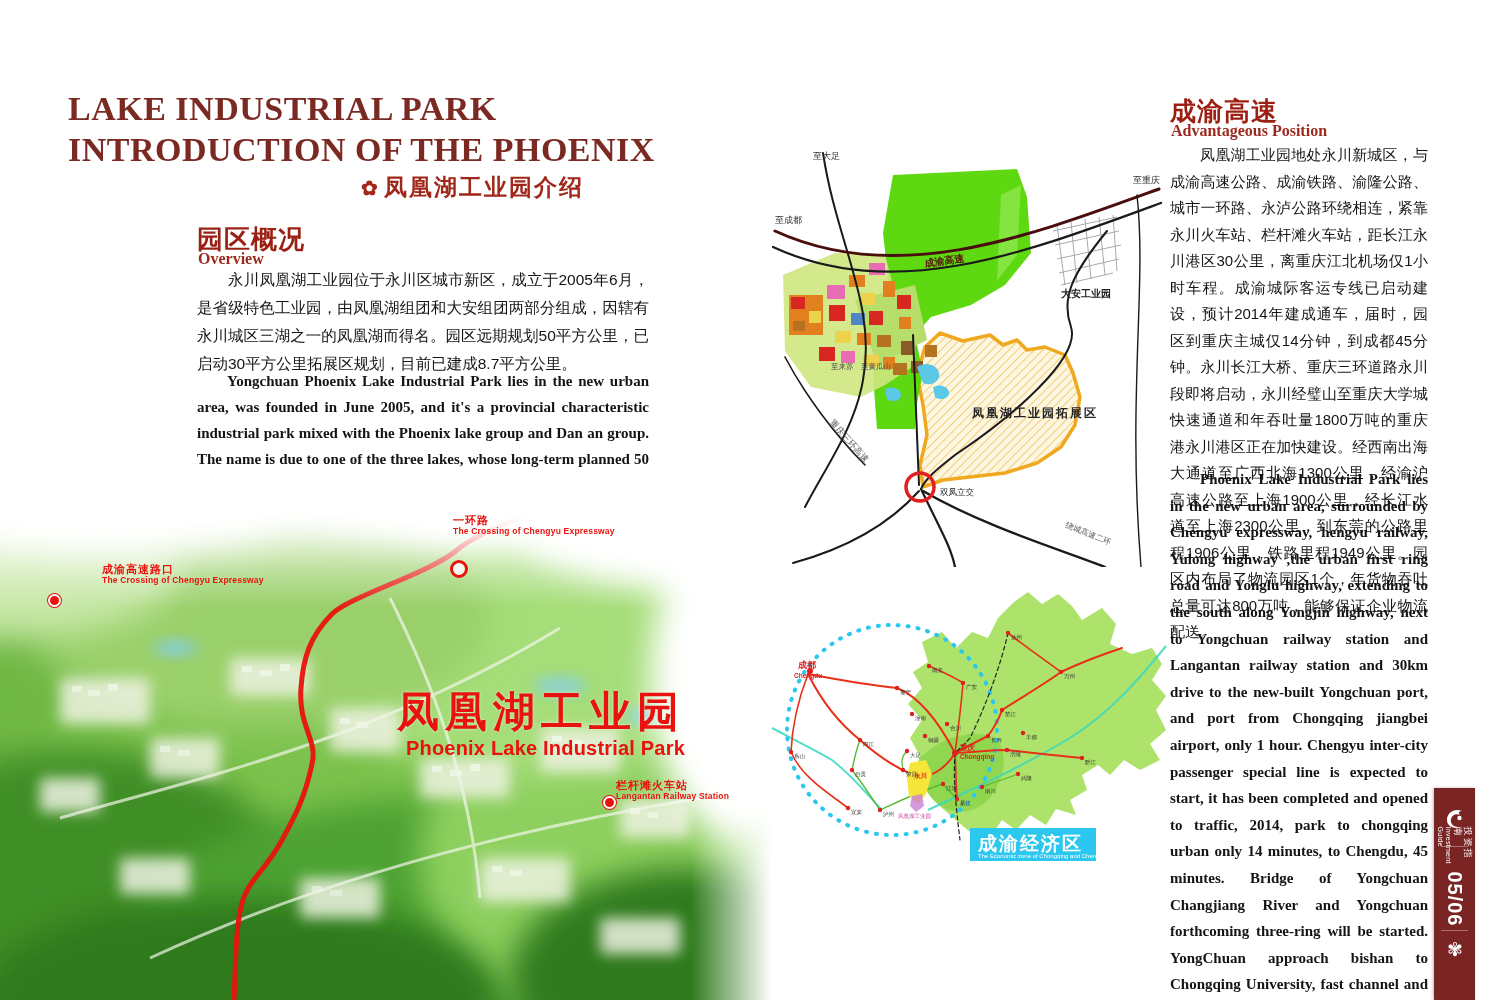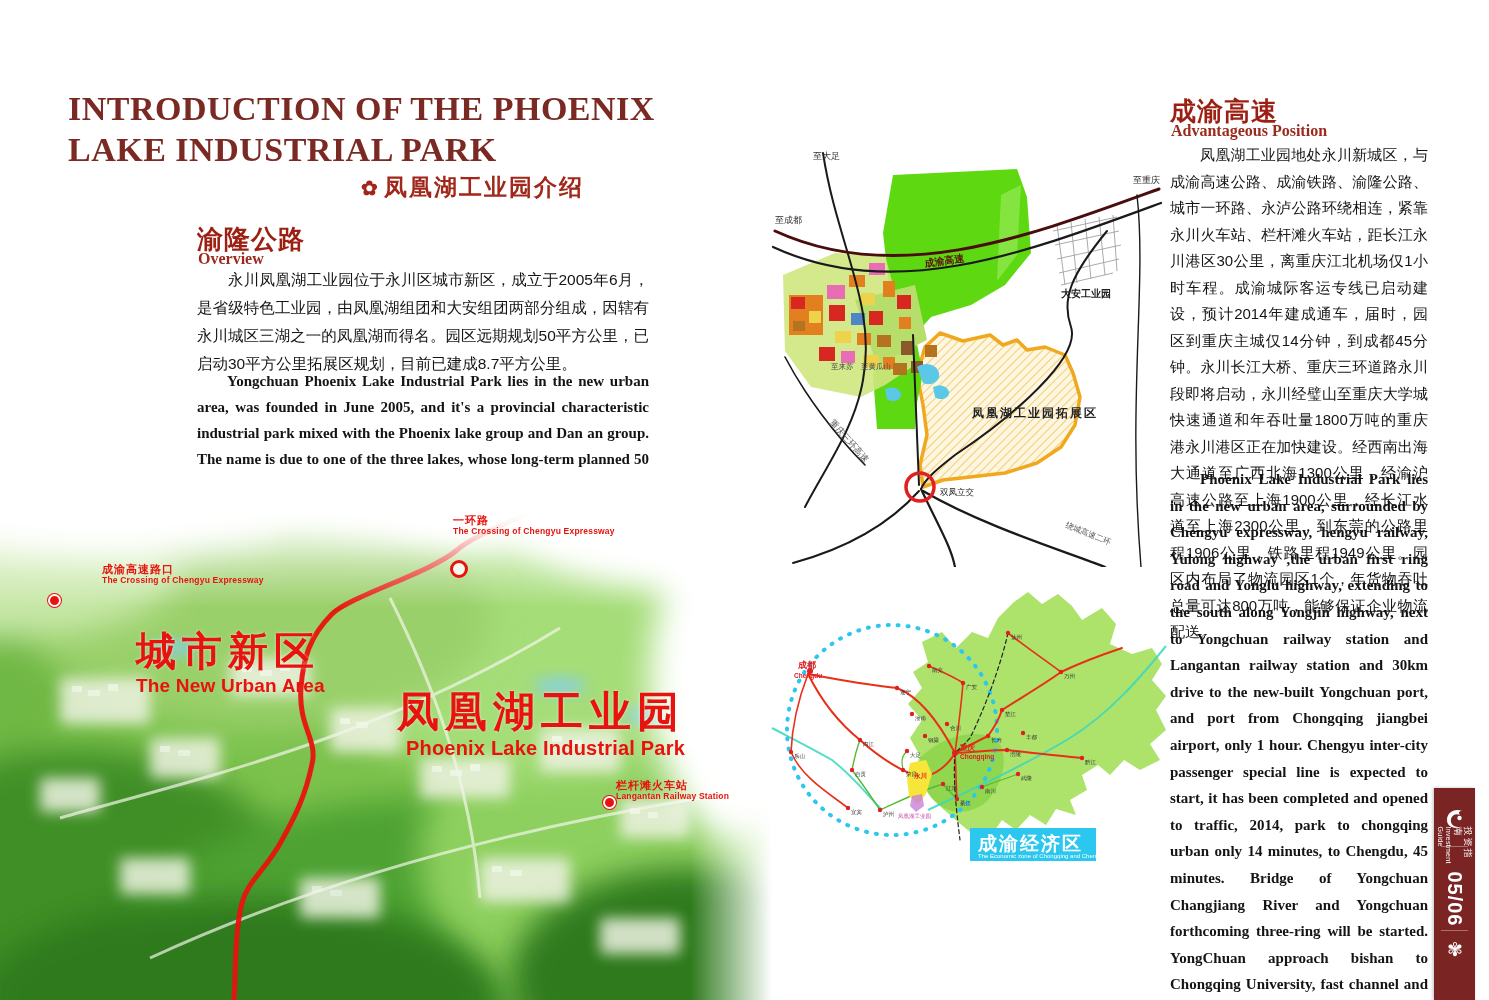--- a/index.html
+++ b/index.html
@@ -66,28 +66,28 @@
   #tab-text .en{font-size:7px;letter-spacing:.3px;}
   #tab-text .num{font-size:20px;font-weight:700;letter-spacing:1px;}
   #tab-gear{left:1444px;top:938px;width:22px;color:#fff;font-size:19px;text-align:center;}
 </style>
 </head>
 <body>
 
 <div id="page">
 
   <div class="abs" id="main-title">
+    <div>LAKE INDUSTRIAL PARK</div>
     <div>INTRODUCTION OF THE PHOENIX</div>
-    <div>LAKE INDUSTRIAL PARK</div>
   </div>
   <div class="abs" id="subtitle-row">
     <span class="flower">✿</span><span>凤凰湖工业园介绍</span>
   </div>
 
-  <div class="abs sec-cn" id="overview-head-cn">渝隆公路</div>
+  <div class="abs sec-cn" id="overview-head-cn">园区概况</div>
   <div class="abs sec-en" id="overview-head-en">Overview</div>
   <div class="abs para-cn" id="overview-cn">永川凤凰湖工业园位于永川区城市新区，成立于2005年6月，是省级特色工业园，由凤凰湖组团和大安组团两部分组成，因辖有永川城区三湖之一的凤凰湖而得名。园区远期规划50平方公里，已启动30平方公里拓展区规划，目前已建成8.7平方公里。</div>
   <div class="abs para-en" id="overview-en">Yongchuan Phoenix Lake Industrial Park lies in the new urban area, was founded in June 2005, and it's a provincial characteristic industrial park mixed with the Phoenix lake group and Dan an group. The name is due to one of the three lakes, whose long-term planned 50 sq kms has started 30 sq kms with 8.7 sq kms has built.</div>
 
   <div class="abs sec-cn" id="adv-head-cn">成渝高速</div>
   <div class="abs sec-en" id="adv-head-en">Advantageous Position</div>
   <div class="abs para-cn" id="adv-cn">凤凰湖工业园地处永川新城区，与成渝高速公路、成渝铁路、渝隆公路、城市一环路、永泸公路环绕相连，紧靠永川火车站、栏杆滩火车站，距长江永川港区30公里，离重庆江北机场仅1小时车程。成渝城际客运专线已启动建设，预计2014年建成通车，届时，园区到重庆主城仅14分钟，到成都45分钟。永川长江大桥、重庆三环道路永川段即将启动，永川经璧山至重庆大学城快速通道和年吞吐量1800万吨的重庆港永川港区正在加快建设。经西南出海大通道至广西北海1300公里，经渝沪高速公路至上海1900公里，经长江水道至上海2300公里，到东莞的公路里程1906公里，铁路里程1949公里。园区内布局了物流园区1个，年货物吞吐总量可达800万吨，能够保证企业物流配送。</div>
   <div class="abs para-en" id="adv-en">Phoenix Lake Industrial Park lies in the new urban area, surrounded by Chengyu expressway, hengyu railway, Yulong highway ,the urban first ring road and Yonglu highway, extending to the south along Yongjin highway, next to Yongchuan railway station and Langantan railway station and 30km drive to the new-built Yongchuan port, and port from Chongqing jiangbei airport, only 1 hour. Chengyu inter-city passenger special line is expected to start, it has been completed and opened to traffic, 2014, park to chongqing urban only 14 minutes, to Chengdu, 45 minutes. Bridge of Yongchuan Changjiang River and Yongchuan forthcoming three-ring will be started. YongChuan approach bishan to Chongqing University, fast channel and the annual capacity of 1800 million tons, speeding up the construction. Form the north sea channel to Guangxi southwest of Shanghai, Chongqing 1300 kilometers highway to Shanghai, 1900 km to Shanghai, Dongguan 2300 kilometers highway mileage 1906 kilometers, railway mileage 1949 kilometers. The layout of Logistics Park planed to ensure 800 million tons of enterprise logistics distribution.</div>
 
   <div class="abs" id="aerial">
@@ -194,24 +194,20 @@
       <span class="en">The Crossing of Chengyu Expressway</span>
     </div>
     <div class="aer-dot" style="left:48px;top:116px;"></div>
 
     <div class="aer-label" style="left:453px;top:37px;">
       <span class="cn">一环路</span>
       <span class="en">The Crossing of Chengyu Expressway</span>
     </div>
     <div class="aer-ring" style="left:450px;top:82px;"></div>
 
-    <div class="aer-label" id="aer-area1" style="left:136px;top:152px;">
-      <span class="cn">城市新区</span>
-      <span class="en">The New Urban Area</span>
-    </div>
 
     <div class="aer-label" id="aer-area2" style="left:397px;top:212px;">
       <span class="cn">凤凰湖工业园</span>
       <span class="en">Phoenix Lake Industrial Park</span>
     </div>
 
     <div class="aer-label" style="left:616px;top:302px;">
       <span class="cn">栏杆滩火车站</span>
       <span class="en">Langantan Railway Station</span>
     </div>

